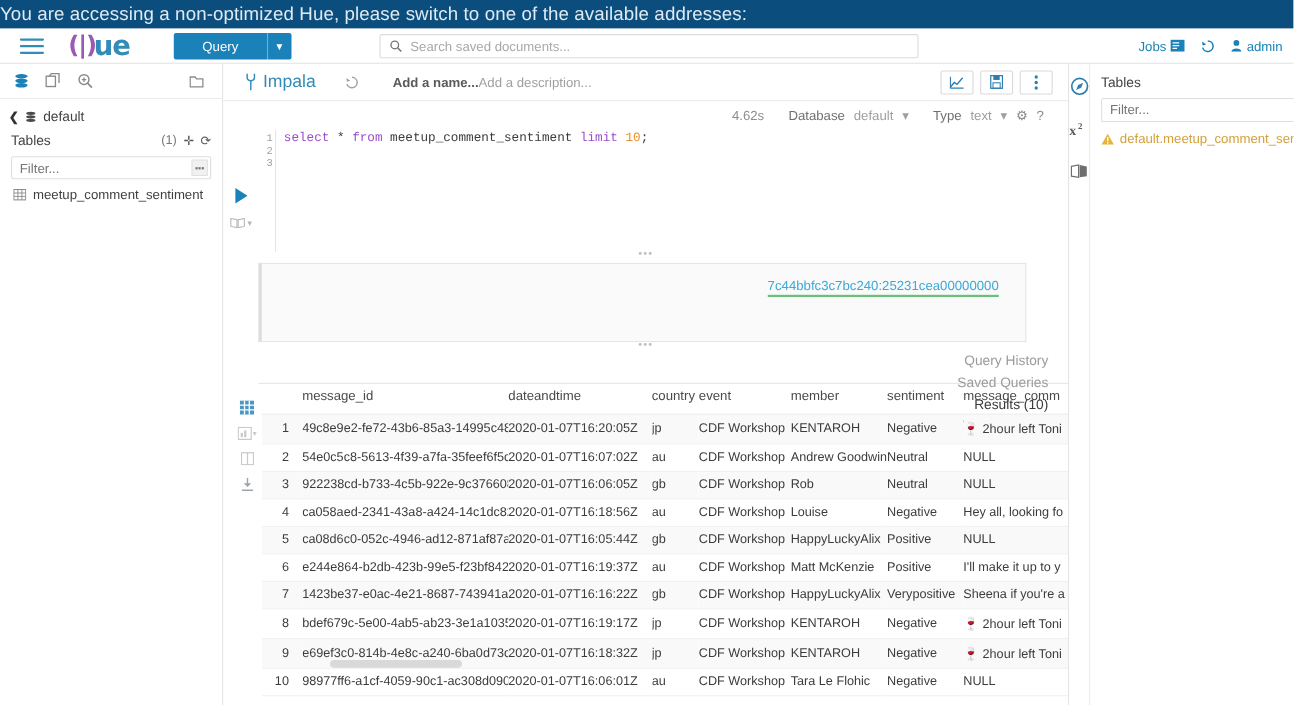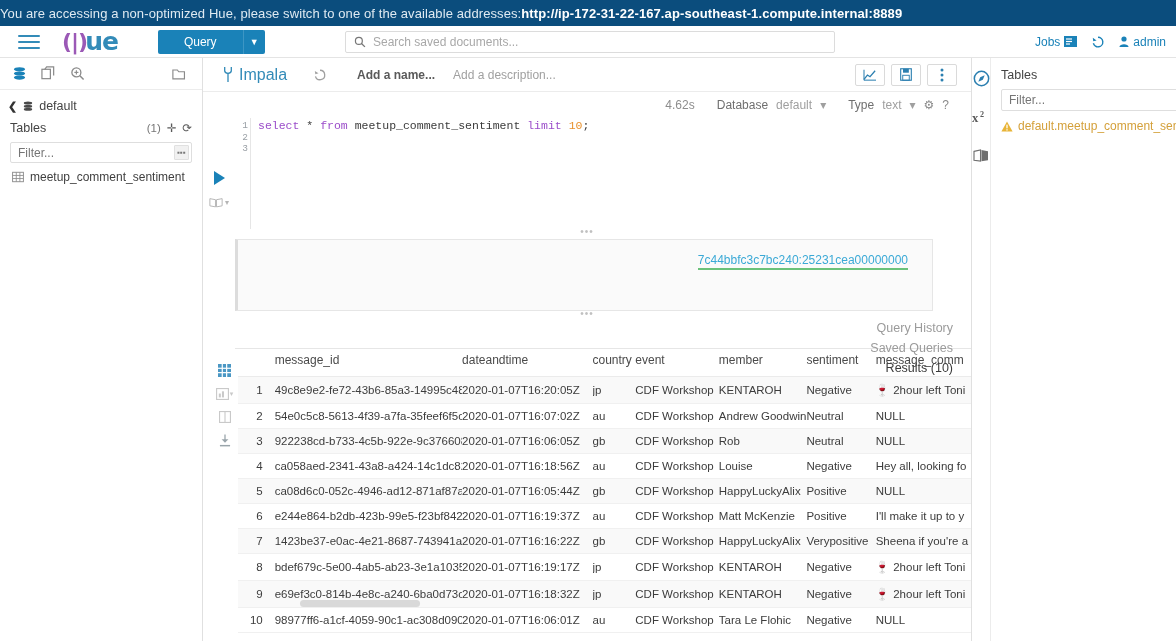--- a/index.html
+++ b/index.html
@@ -10,22 +10,22 @@
     color: #333;
     background: #fff;
     overflow: hidden;
   }
 
   
   .notice-bar {
     height: 26px;
     background: #0b4d7d;
     color: #dfeaf2;
-    display: flex; align-items: center; justify-content: flex-start;
-    font-size: 13px;
+    display: flex; align-items: center; justify-content: space-between;
+    font-size: 17px;
     letter-spacing: 0.1px;
   }
   .notice-bar b { color: #ffffff; font-weight: bold; }
 
   
   .topnav {
     height: 32px;
     background: #fff;
     border-bottom: 1px solid #e4e4e4;
     display: flex; align-items: center;
@@ -175,21 +175,21 @@
     color: #338bb8; font-size: 16px;
     margin-left: 6px;
   }
   .hist-ic { margin-left: 26px; color: #9b9b9b; cursor: pointer; display:flex; }
   .add-name {
     margin-left: 30px; font-size: 12px; font-weight: bold; color: #5a5a5a;
     cursor: pointer;
     text-align: center;
   }
   .add-desc {
-    margin-left: 18px; font-size: 12px; color: #a0a0a0; cursor: pointer;
+    font-size: 12px; color: #a0a0a0; cursor: pointer;
   }
   .header-btns { margin-left: auto; display: flex; gap: 6px; }
   .hbtn {
     width: 30px; height: 22px;
     border: 1px solid #dadada; border-radius: 2px;
     background: #fff; cursor: pointer;
     display: flex; align-items: center; justify-content: center;
   }
 
   .meta-row {
@@ -390,21 +390,20 @@
     font-size: 12px; color: #d4a03a;
     white-space: nowrap; overflow: hidden;
     cursor: pointer;
   }
 </style>
 </head>
 <body>
 
 <div class="notice-bar">
   <span>You are accessing a non-optimized Hue, please switch to one of the available addresses: </span>
-    <b>http://ip-172-31-22-167.ap-southeast-1.compute.internal:8889</b>
 </div>
 
 <div class="topnav">
   <div class="hamburger">
     <div></div>
       <div></div>
       <div></div>
   </div>
   <div class="hue-logo">
     <span class="hue-p">(|)</span>

